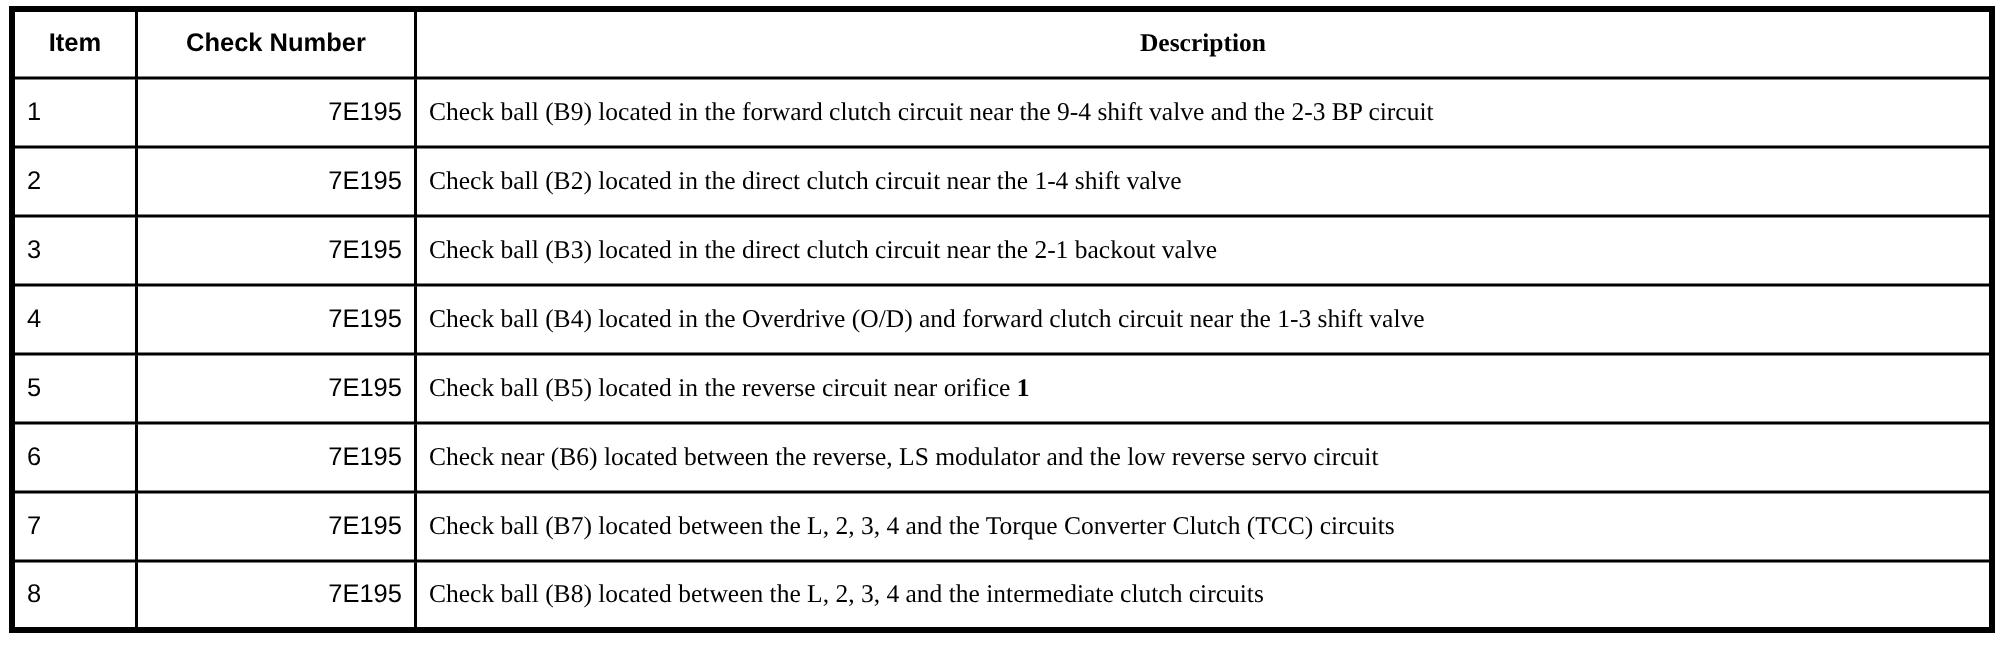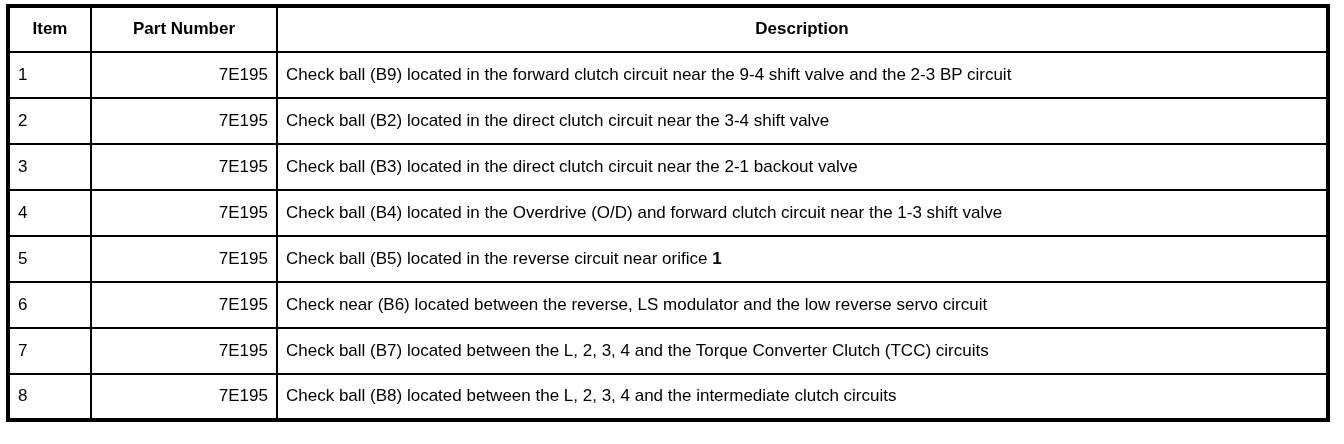--- a/index.html
+++ b/index.html
@@ -47,20 +47,21 @@
     font-size: 17px;
     line-height: 1.1;
     vertical-align: middle;
     white-space: nowrap;
     overflow: hidden;
   }
 
   .parts-table td.col-desc,
   .parts-table th.col-desc {
     border-right: none;
+    font-family: Liberation Serif, serif;
   }
 
   .col-item   { width: 64px;  text-align: left; }
   .col-part   { width: 168px; text-align: right; }
   .col-desc   { width: auto;  text-align: left; }
 
   thead th {
     font-weight: bold;
     font-size: 22px;
     border-top: none;
@@ -81,34 +82,34 @@
   .bold-inline { font-weight: bold; }
 </style>
 </head>
 <body>
 
 <div class="sheet">
   <table class="parts-table">
     <thead>
       <tr>
         <th class="col-item">Item</th>
-        <th class="col-part">Part Number</th>
+        <th class="col-part">Check Number</th>
         <th class="col-desc">Description</th>
       </tr>
     </thead>
     <tbody>
       <tr>
         <td class="col-item">1</td>
         <td class="col-part">7E195</td>
         <td class="col-desc">Check ball (B9) located in the forward clutch circuit near the 9-4 shift valve and the 2-3 BP circuit</td>
       </tr>
       <tr>
         <td class="col-item">2</td>
         <td class="col-part">7E195</td>
-        <td class="col-desc">Check ball (B2) located in the direct clutch circuit near the 3-4 shift valve</td>
+        <td class="col-desc">Check ball (B2) located in the direct clutch circuit near the 1-4 shift valve</td>
       </tr>
       <tr>
         <td class="col-item">3</td>
         <td class="col-part">7E195</td>
         <td class="col-desc">Check ball (B3) located in the direct clutch circuit near the 2-1 backout valve</td>
       </tr>
       <tr>
         <td class="col-item">4</td>
         <td class="col-part">7E195</td>
         <td class="col-desc">Check ball (B4) located in the Overdrive (O/D) and forward clutch circuit near the 1-3 shift valve</td>

